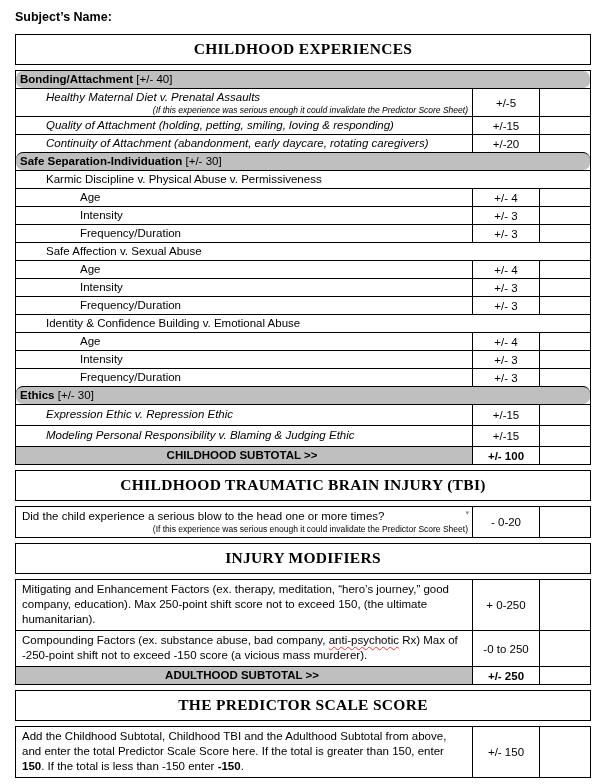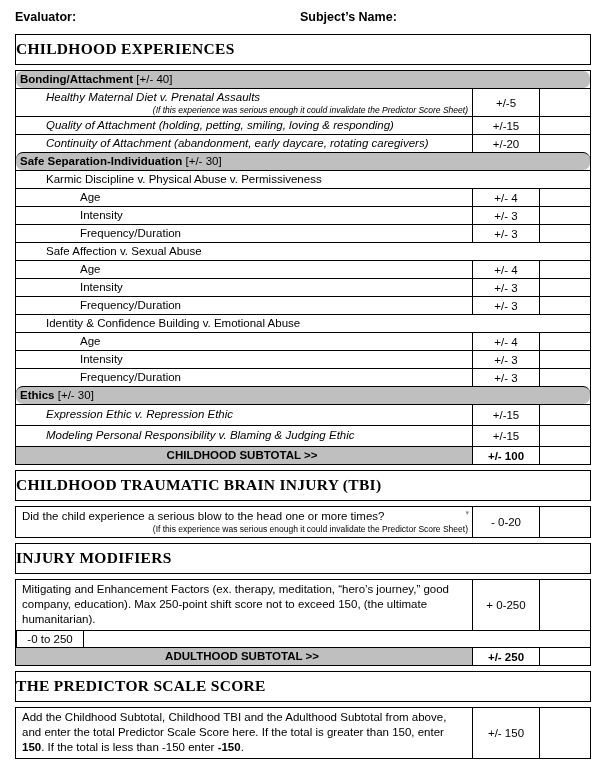--- a/index.html
+++ b/index.html
@@ -1,20 +1,20 @@
 <!DOCTYPE html>
 <html><head>
 <meta charset="utf-8">
 <style>
   html,body{margin:0;padding:0;background:#fff;}
   body{width:606px;min-height:784px;font-family:"Liberation Sans",sans-serif;color:#000;}
   .page{padding:8px 15px 4px 15px;box-sizing:border-box;}
   .topline{display:flex;font-weight:bold;font-size:12.5px;margin:2px 0 10px 0;}
   .topline .evaluator{flex:0 0 285px;}
-  .title-box{border:1px solid #000;margin:5px 0;text-align:left;
+  .title-box{border:1px solid #000;margin:5px 0;text-align:center;
     font-family:"Liberation Serif",serif;font-size:15.5px;font-weight:bold;
     padding:5px 0 6px 0;letter-spacing:.3px;}
   .tbl{border:1px solid #000;}
   .tbl > div + div{border-top:1px solid #000;}
   .row{display:flex;align-items:stretch;min-height:16px;}
   .full{display:block;font-size:11.5px;line-height:15px;padding:1px 4px 1px 30px;}
   .gray{background:#bfbfbf;}
   .hdr{display:block;font-size:11.5px;line-height:15px;padding:1px 4px 1px 4px;border-radius:7px;}
   .hdr .b{font-weight:bold;}
   .desc{flex:1;padding:1px 4px;font-size:11.5px;line-height:15px;position:relative;}
@@ -32,21 +32,20 @@
   .squiggle{text-decoration:underline wavy #e03c3c;text-decoration-thickness:1px;text-underline-offset:2px;}
   .marker{position:absolute;right:3px;top:2px;font-size:7px;color:#8f8f8f;line-height:7px;}
   .pad2{padding-top:2px;padding-bottom:3px;}
 </style>
 </head>
 <body>
 
 <div class="page">
 
   <div class="topline">
-    <span class="evaluator">Evaluator:</span>
     <span>Subject’s Name:</span>
   </div>
 
   <div class="title-box">
     <span>CHILDHOOD EXPERIENCES</span>
   </div>
 
   <div class="tbl">
 
     <div class="hdr gray">
@@ -171,20 +170,23 @@
     <span>INJURY MODIFIERS</span>
   </div>
 
   <div class="tbl">
     <div class="row">
       <div class="desc ind0 pad2">Mitigating and Enhancement Factors (ex. therapy, meditation, “hero’s journey,” good company, education). Max 250-point shift score not to exceed 150, (the ultimate humanitarian).</div>
       <div class="score">+ 0-250</div>
       <div class="entry"></div>
     </div>
     <div class="row">
+      <div class="desc ind0 pad2">
+        <span>Compounding Factors (ex. substance abuse, bad company, </span><span class="squiggle">anti-psychotic</span><span> Rx) Max of -250-point shift not to exceed -150 score (a vicious mass murderer).</span>
+      </div>
       <div class="score">-0 to 250</div>
       <div class="entry"></div>
     </div>
     <div class="row">
       <div class="sub-label">ADULTHOOD SUBTOTAL &gt;&gt;</div>
       <div class="score bd">+/- 250</div>
       <div class="entry"></div>
     </div>
   </div>
 

